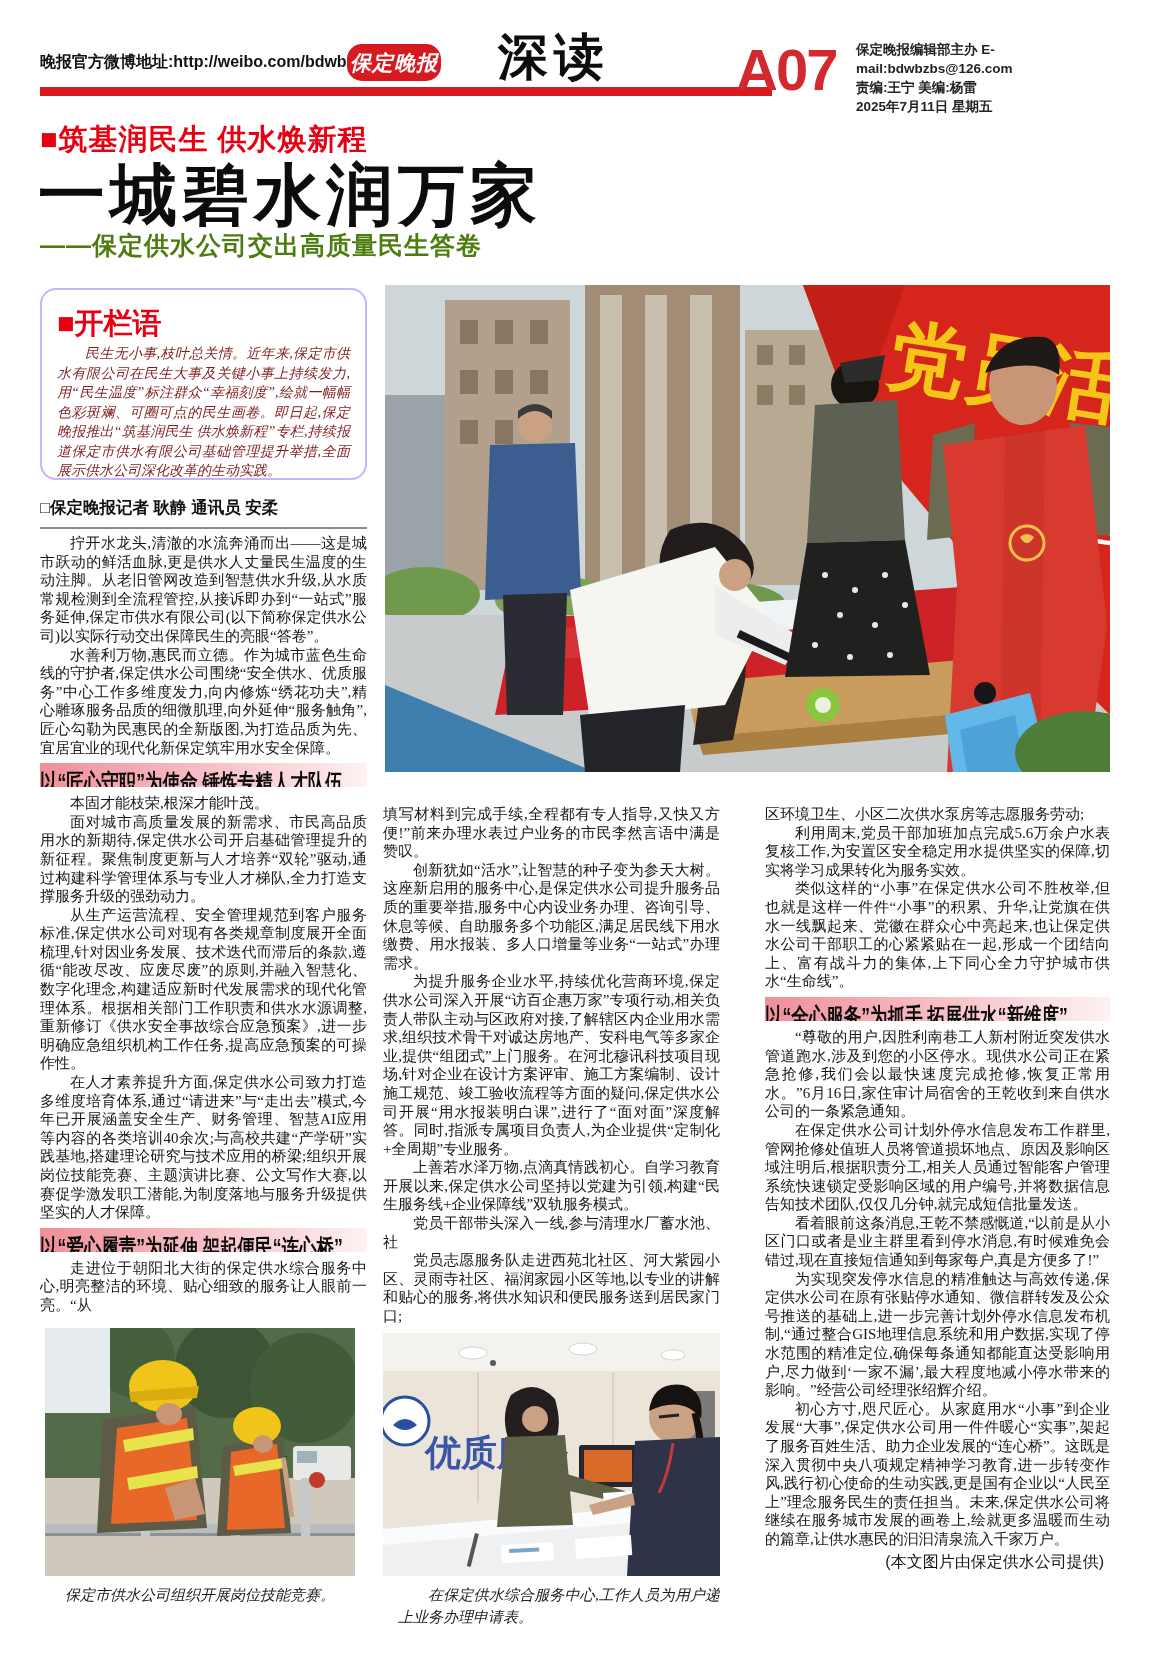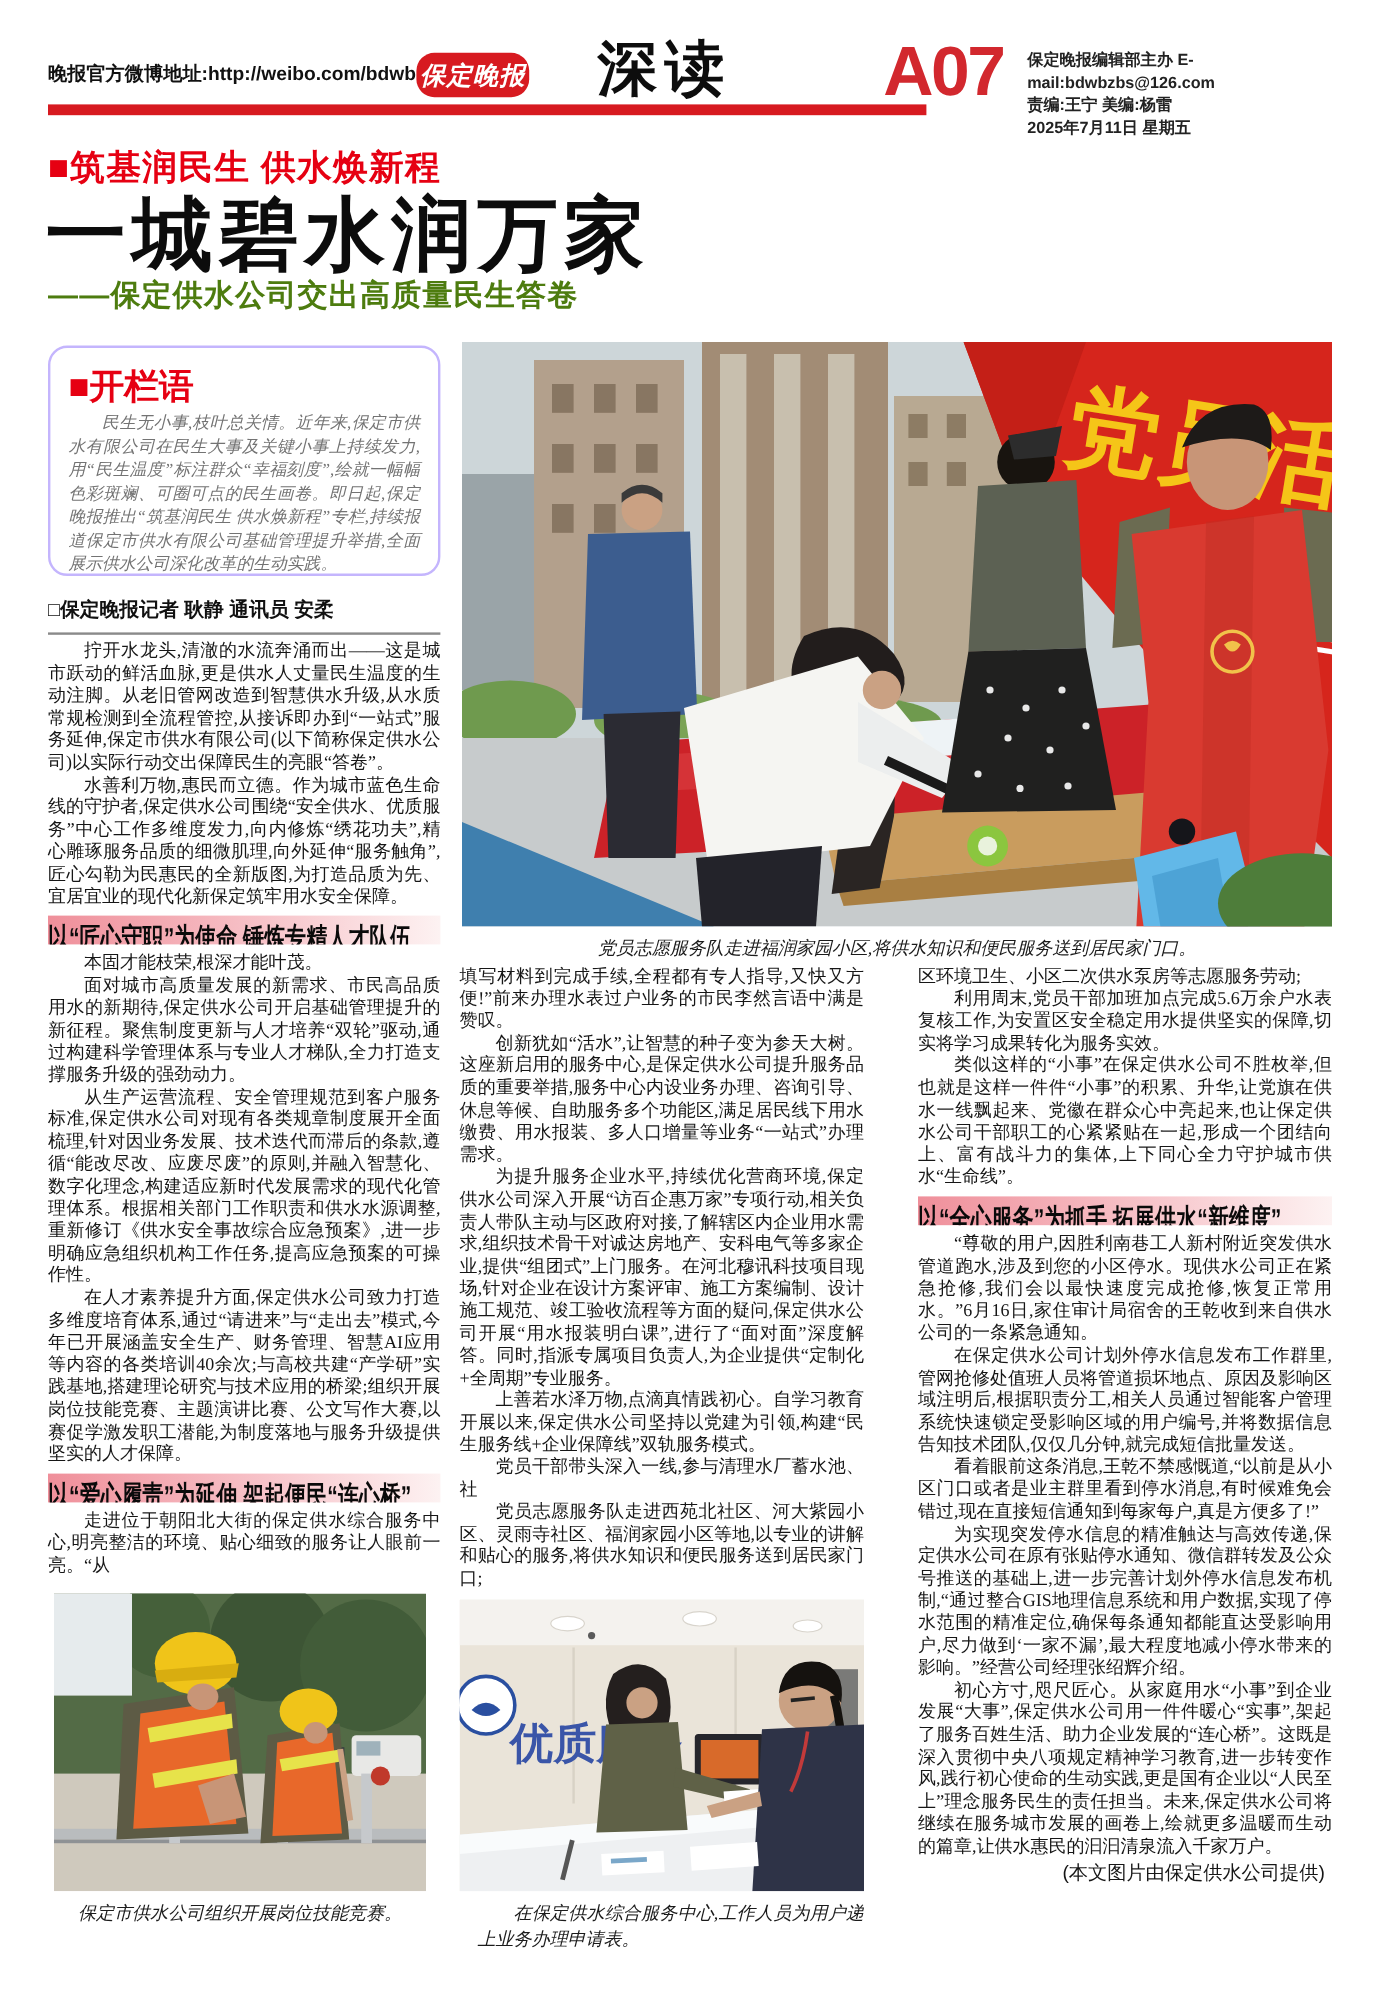--- a/index.html
+++ b/index.html
@@ -8,34 +8,34 @@
   .sans{font-family:"Liberation Sans",sans-serif;}
 
   
   .weibo{position:absolute;left:40px;top:52px;font-size:16px;font-weight:600;color:#111;}
   .masthead{position:absolute;left:347px;top:44px;width:94px;height:37px;background:#d71a20;
             color:#fff;display:flex;align-items:center;justify-content:center;
             font-size:21px;font-weight:bold;font-style:italic;letter-spacing:1px;border-radius:15px;}
   .section-title{position:absolute;left:498px;top:24px;font-size:50px;font-weight:900;
                  color:#0d0d0d;letter-spacing:6px;}
   .red-rule{position:absolute;left:40px;top:87px;width:732px;height:9px;background:#d71a20;}
-  .pageno{position:absolute;left:736px;top:26px;font-size:58px;font-weight:900;color:#d2282e;letter-spacing:-2px;}
+  .pageno{position:absolute;left:736px;top:36px;font-size:58px;font-weight:900;color:#d2282e;letter-spacing:-2px;}
   .pub-info{position:absolute;left:856px;top:40px;font-size:13.5px;line-height:19px;font-weight:600;color:#222;}
 
   
   .kicker{position:absolute;left:40px;top:120px;font-size:29px;font-weight:900;color:#e60012;letter-spacing:1px;}
   .main-title{position:absolute;left:38px;top:150px;font-size:67px;font-weight:900;color:#0c0c0c;letter-spacing:5px;}
   .sub-title{position:absolute;left:40px;top:229px;font-size:25px;font-weight:700;color:#4d7c0f;letter-spacing:1px;}
 
   
   .intro-box{position:absolute;left:40px;top:288px;width:327px;height:192px;border:2px solid #c4b5fd;
              border-radius:16px;box-sizing:border-box;padding:16px 15px;overflow:hidden;background:#fff;}
   .intro-title{color:#e60012;font-size:29px;font-weight:900;font-family:"Liberation Sans",sans-serif;line-height:34px;}
   .intro-text{margin-top:4px;font-size:14px;line-height:19.5px;text-align:justify;text-indent:2em;
-              font-style:italic;color:#737373;}
+              font-style:italic;color:#7f1d1d;}
 
   
   .byline{position:absolute;left:40px;top:497px;font-size:16.5px;font-weight:700;color:#111;
           font-family:"Liberation Sans",sans-serif;}
   .byline-rule{position:absolute;left:40px;top:527px;width:327px;height:2px;background:#8a8a8a;}
 
   
   .col{position:absolute;font-size:15px;line-height:18.6px;text-align:justify;color:#161616;}
   .col p{margin:0;text-indent:2em;}
   .col p.noindent{text-indent:0;}
@@ -189,21 +189,20 @@
         <polygon points="558,160 700,140 722,340 702,487 562,487 572,300" fill="#d93a30"></polygon>
         <polygon points="620,150 660,145 655,487 615,487" fill="#c22d24" opacity="0.5"></polygon>
         <circle cx="642" cy="258" r="17" fill="none" stroke="#f1c24a" stroke-width="3"></circle>
         <path d="M635,252 q7,-6 14,0 q-7,12 -14,0" fill="#f1c24a"></path>
         <circle cx="600" cy="408" r="11" fill="#15151a"></circle>
         <polygon points="560,430 645,408 665,487 568,487" fill="#62b8e8"></polygon>
         <polygon points="575,445 630,430 640,487 582,487" fill="#4da3d6"></polygon>
       </g>
       <ellipse cx="700" cy="468" rx="70" ry="42" fill="#4e7d3a"></ellipse>
     </svg>
-    <div class="caption center">党员志愿服务队走进福润家园小区,将供水知识和便民服务送到居民家门口。</div>
   </div>
 
   <div class="col col-mid">
     <p class="noindent">填写材料到完成手续,全程都有专人指导,又快又方便!”前来办理水表过户业务的市民李然言语中满是赞叹。</p>
     <p>创新犹如“活水”,让智慧的种子变为参天大树。这座新启用的服务中心,是保定供水公司提升服务品质的重要举措,服务中心内设业务办理、咨询引导、休息等候、自助服务多个功能区,满足居民线下用水缴费、用水报装、多人口增量等业务“一站式”办理需求。</p>
     <p>为提升服务企业水平,持续优化营商环境,保定供水公司深入开展“访百企惠万家”专项行动,相关负责人带队主动与区政府对接,了解辖区内企业用水需求,组织技术骨干对诚达房地产、安科电气等多家企业,提供“组团式”上门服务。在河北穆讯科技项目现场,针对企业在设计方案评审、施工方案编制、设计施工规范、竣工验收流程等方面的疑问,保定供水公司开展“用水报装明白课”,进行了“面对面”深度解答。同时,指派专属项目负责人,为企业提供“定制化+全周期”专业服务。</p>
     <p>上善若水泽万物,点滴真情践初心。自学习教育开展以来,保定供水公司坚持以党建为引领,构建“民生服务线+企业保障线”双轨服务模式。</p>
     <p>党员干部带头深入一线,参与清理水厂蓄水池、社</p>
     <p>党员志愿服务队走进西苑北社区、河大紫园小区、灵雨寺社区、福润家园小区等地,以专业的讲解和贴心的服务,将供水知识和便民服务送到居民家门口;</p>
   </div>

